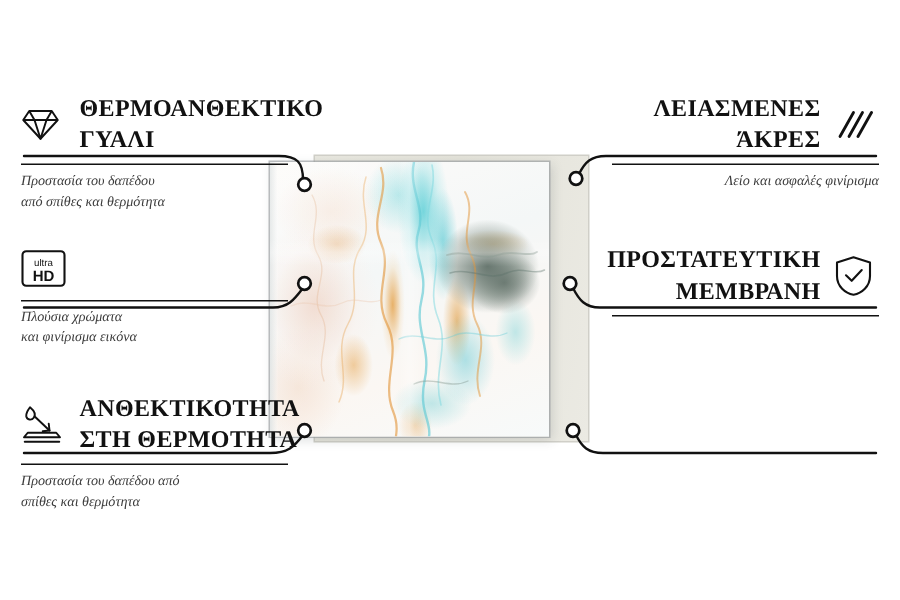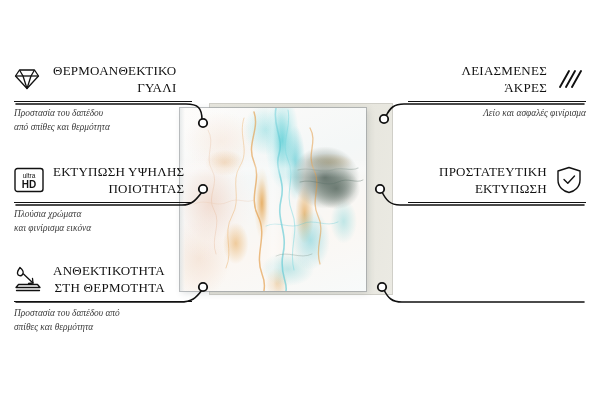--- a/index.html
+++ b/index.html
@@ -123,27 +123,26 @@
     width: 30px;
     height: 30px;
     display: flex;
     align-items: center;
     justify-content: flex-start;
     color: #111;
   }
   .feature-icon svg { display: block; }
 
   .feature-title {
-    font-size: 13px;
+    font-size: 16px;
     line-height: 1.32;
     letter-spacing: 0.25px;
-    font-weight: 400;
+    font-weight: 700;
     color: #111;
     white-space: pre-line;
-    text-align: right;
   }
 
   .rule {
     margin-top: 5px;
     height: 0;
     border-top: 1.4px solid #111;
     width: 100%;
   }
 
   .feature-desc {
@@ -235,22 +234,20 @@
 
   <div class="feature left" style="top:163px">
     <div class="feature-head">
       <span class="feature-icon">
         <svg width="30" height="26" viewBox="0 0 30 26">
           <rect x="1" y="1.5" width="28" height="23" rx="2.5" fill="none" stroke="#111" stroke-width="1.4"></rect>
           <text x="15" y="11" text-anchor="middle" font-family="Liberation Sans, sans-serif" font-size="6.5" fill="#111">ultra</text>
           <text x="15" y="21" text-anchor="middle" font-family="Liberation Sans, sans-serif" font-size="10" font-weight="bold" fill="#111">HD</text>
         </svg>
       </span>
-      <div class="feature-title">ΕΚΤΥΠΩΣΗ ΥΨΗΛΗΣ
-ΠΟΙΟΤΗΤΑΣ</div>
     </div>
     <div class="rule"></div>
     <div class="feature-desc">Πλούσια χρώματα
 και φινίρισμα εικόνα</div>
   </div>
 
   <div class="feature left" style="top:262px">
     <div class="feature-head">
       <span class="feature-icon">
         <svg width="30" height="28" viewBox="0 0 30 28" fill="none" stroke="#111" stroke-width="1.3" stroke-linecap="round" stroke-linejoin="round">
@@ -287,19 +284,19 @@
 
   <div class="feature right" style="top:163px">
     <div class="feature-head">
       <span class="feature-icon">
         <svg width="26" height="28" viewBox="0 0 26 28" fill="none" stroke="#111" stroke-width="1.4" stroke-linecap="round" stroke-linejoin="round">
           <path d="M13,1.5 L24,5 V14 C24,21 18.5,25.5 13,26.5 C7.5,25.5 2,21 2,14 V5 Z"></path>
           <path d="M8,13.5 L11.8,17.2 L18.5,10"></path>
         </svg>
       </span>
       <div class="feature-title">ΠΡΟΣΤΑΤΕΥΤΙΚΗ
-ΕΚΤΥΠΩΣΗ</div>
+ΜΕΜΒΡΑΝΗ</div>
     </div>
     <div class="rule"></div>
   </div>
 
 
 </div>
 
 </body></html>

